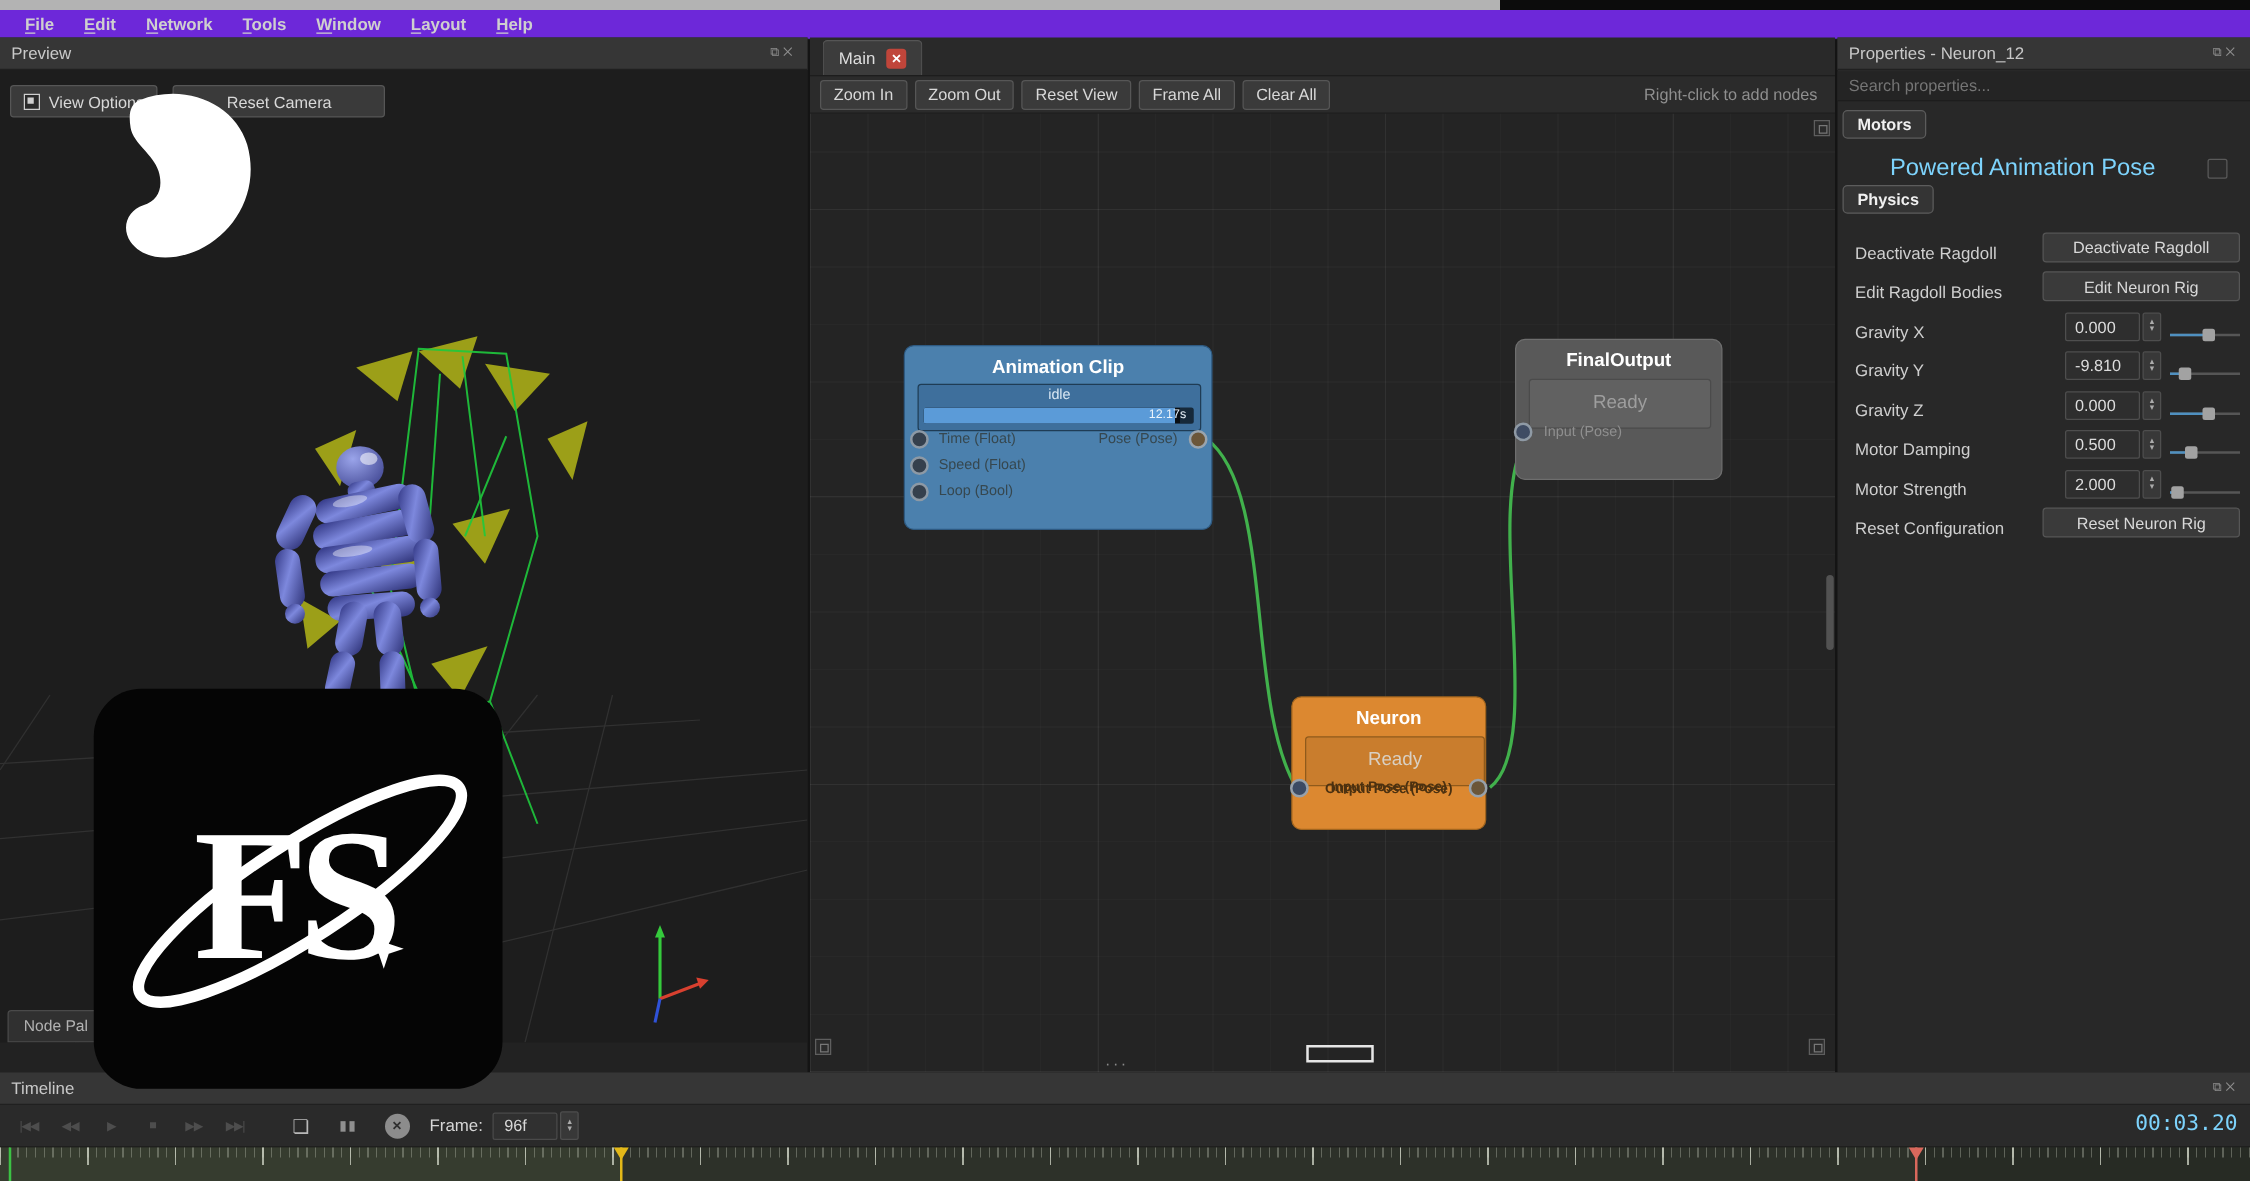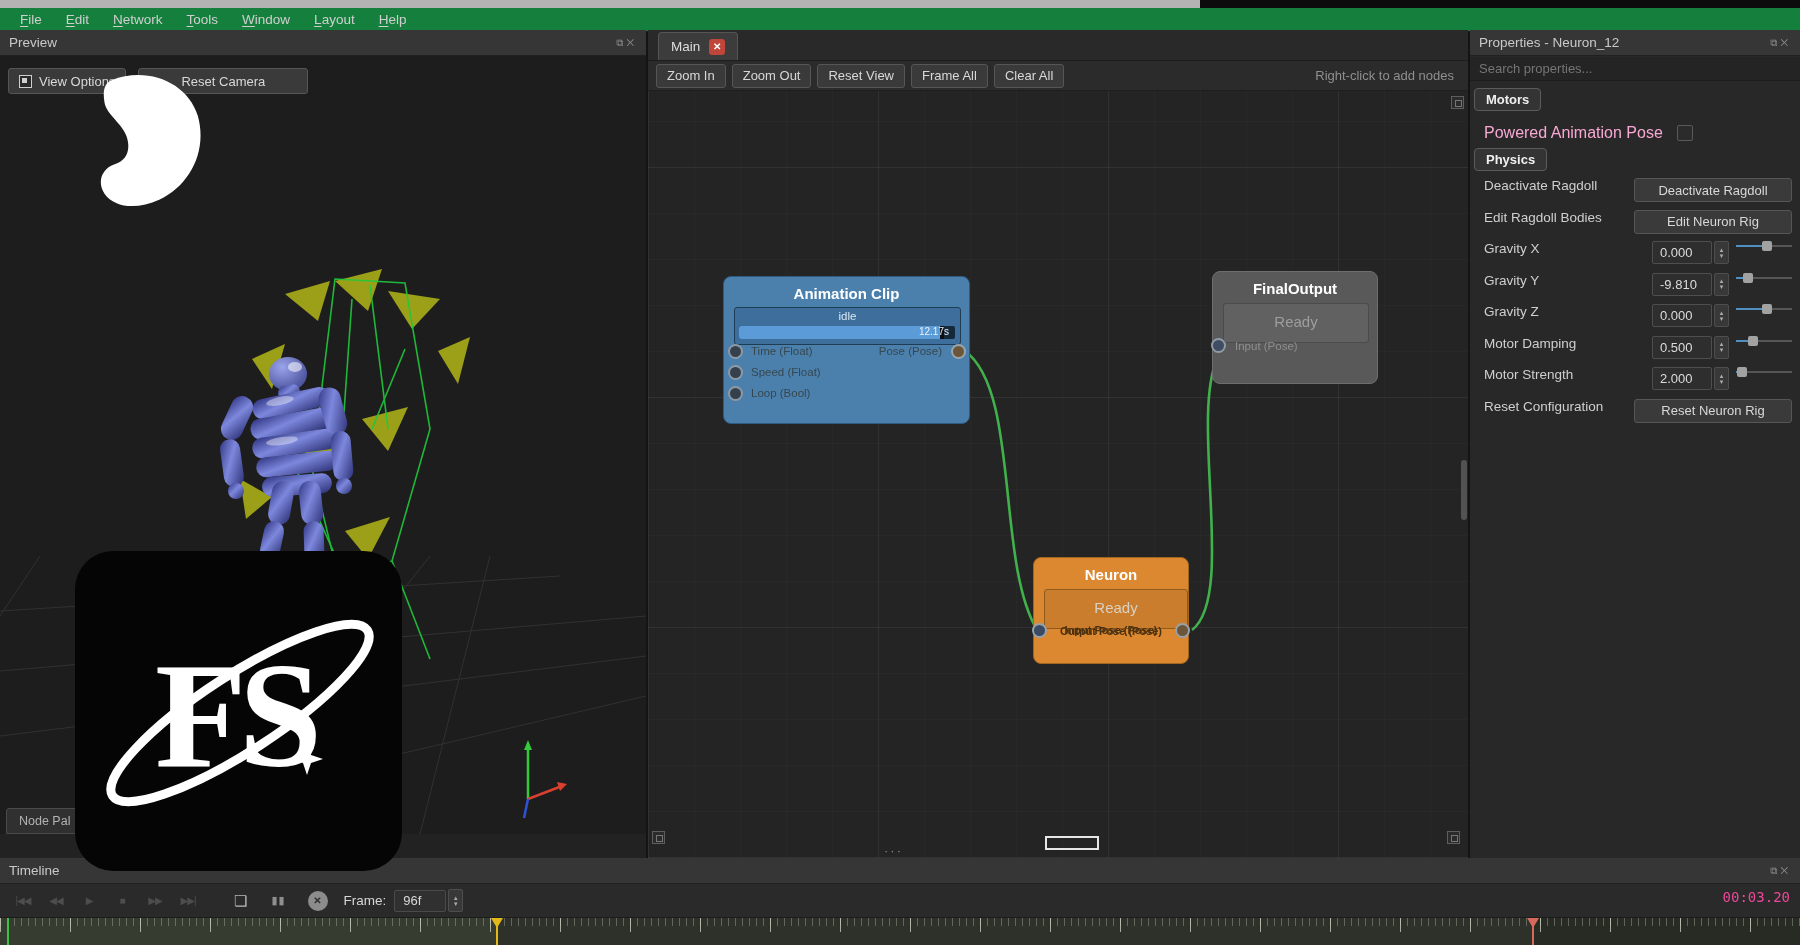--- a/index.html
+++ b/index.html
@@ -3,22 +3,22 @@
 <meta charset="utf-8">
 <style>
   html,body{margin:0;padding:0;background:#141414;width:1800px;height:945px;overflow:hidden;
     font-family:"Liberation Sans",sans-serif;-webkit-font-smoothing:antialiased;}
   .abs{position:absolute;}
   u{text-decoration:underline;text-underline-offset:2px;}
 
   
   #titlestrip{left:0;top:0;width:1200px;height:8px;background:#b3b3b3;}
   #titlestrip-dark{left:1200px;top:0;width:600px;height:8px;background:#0c0c0c;}
-  #menubar{left:0;top:8px;width:1800px;height:24px;background:#15803d;border-bottom:1px solid #1b1b1b;
-    display:flex;align-items:center;padding-left:10px;box-sizing:border-box;gap:4px;}
+  #menubar{left:0;top:8px;width:1800px;height:24px;background:#6d28d9;border-bottom:1px solid #1b1b1b;
+    display:flex;align-items:center;padding-left:10px;box-sizing:border-box;gap:4px;font-weight:bold;}
   .menu-item{color:#cfcfcf;font-size:13.5px;padding:2px 10px;cursor:default;}
 
   
   .panel-header{height:26px;background:#363636;border-bottom:1px solid #202020;display:flex;
     align-items:center;padding:0 9px;color:#c9c9c9;font-size:13.5px;box-sizing:border-box;}
   .hdr-icons{margin-left:auto;color:#8d8d8d;font-size:10px;letter-spacing:3px;}
   .btn{background:#3a3a3a;border:1px solid #565656;border-radius:3px;color:#d8d8d8;
     font-size:13px;padding:0 10px;height:24px;display:inline-flex;align-items:center;justify-content:center;box-sizing:border-box;}
   .tab{background:#303030;border:1px solid #4a4a4a;border-radius:3px 3px 0 0;color:#b2b2b2;
     font-size:12.5px;height:26px;display:inline-flex;align-items:center;padding:0 12px;box-sizing:border-box;}
@@ -84,24 +84,24 @@
 
   
   #props-panel{left:1470px;top:30px;width:330px;height:828px;background:#282828;}
   #props-search{position:absolute;left:0;top:27px;width:330px;height:24px;background:#242424;border:none;
     border-bottom:1px solid #1d1d1d;color:#bbb;font-size:13px;padding:0 9px;box-sizing:border-box;outline:none;
     font-family:"Liberation Sans",sans-serif;}
   #props-search::placeholder{color:#757575;}
   .group-box{position:absolute;left:4px;border:1px solid #5c5c5c;border-radius:4px;background:#343434;
     color:#f0f0f0;font-weight:bold;font-size:13px;padding:3px 11px;}
   #motors-row{position:absolute;left:14px;top:94px;display:flex;align-items:center;gap:14px;}
-  #motors-row span{color:#f9a8d4;font-size:16px;}
+  #motors-row span{color:#7dd3fc;font-size:19px;margin-left:28px;}
   .checkbox{width:16px;height:16px;border:1px solid #5a5a5a;background:#2b2b2b;box-sizing:border-box;border-radius:2px;}
   #prop-rows{position:absolute;left:0;top:148px;width:330px;}
-  .prop-row{display:flex;align-items:flex-start;height:31.5px;padding:0 8px 0 14px;box-sizing:border-box;}
+  .prop-row{display:flex;align-items:flex-end;height:31.5px;padding:0 8px 0 14px;box-sizing:border-box;}
   .prop-label{flex:1;color:#cfcfcf;font-size:13.5px;}
   .row-btn{width:158px;}
   .spinval{width:60px;height:23px;background:#2e2e2e;border:1px solid #4e4e4e;border-radius:2px;color:#dcdcdc;
     font-size:13px;display:flex;align-items:center;padding:0 7px;box-sizing:border-box;}
   .stepper{width:15px;height:23px;background:#383838;border:1px solid #4e4e4e;border-radius:2px;margin-left:2px;
     display:flex;flex-direction:column;align-items:center;justify-content:center;color:#ababab;font-size:7px;line-height:6px;box-sizing:border-box;}
   .slider{position:relative;width:56px;height:10px;margin-left:7px;}
   .slider .track{position:absolute;left:0;right:0;top:4px;height:2px;background:#565656;}
   .slider .fill{position:absolute;left:0;top:4px;height:2px;background:#4f90c0;}
   .slider .handle{position:absolute;top:0px;width:10px;height:10px;background:#a2a2a2;border-radius:2px;}
@@ -115,21 +115,21 @@
   #tl-transport{position:absolute;left:0;top:26px;width:1800px;height:33px;background:#2a2a2a;
     display:flex;align-items:center;padding-left:10px;box-sizing:border-box;}
   .tr-btn{width:26px;text-align:center;color:#4d4d4d;font-size:10px;letter-spacing:-1px;margin-right:7px;}
   #layers-icon{color:#b8b8b8;font-size:15px;margin-left:26px;}
   #pause-icon{color:#8f8f8f;font-size:11px;letter-spacing:1px;margin-left:24px;}
   #cancel-circle{width:20px;height:20px;border-radius:50%;background:#8c8c8c;color:#2e2e2e;font-size:10px;
     font-weight:bold;display:flex;align-items:center;justify-content:center;margin-left:22px;}
   #frame-label{color:#d6d6d6;font-size:13.5px;margin-left:16px;}
   #frame-value{width:52px;height:22px;background:#303030;border:1px solid #4a4a4a;border-radius:2px;color:#d8d8d8;
     font-size:13px;display:flex;align-items:center;padding:0 8px;margin-left:8px;box-sizing:border-box;}
-  #tl-time{position:absolute;right:10px;top:5px;color:#ec4899;font-family:"DejaVu Sans Mono",monospace;font-size:14px;}
+  #tl-time{position:absolute;right:10px;top:5px;color:#7dd3fc;font-family:"DejaVu Sans Mono",monospace;font-size:17px;}
   #tl-ruler{position:absolute;left:0;top:59px;width:1800px;height:28px;background:#282c25;border-top:1px solid #1c1c1c;}
   .ruler-region{position:absolute;top:0;bottom:0;}
   #ruler-ticks{position:absolute;inset:0;
     background-image:
       repeating-linear-gradient(90deg, rgba(210,215,200,0.75) 0 1px, transparent 1px 70px),
       repeating-linear-gradient(90deg, rgba(185,190,175,0.38) 0 1px, transparent 1px 7px);
     background-size:100% 14px,100% 8px;background-repeat:no-repeat;}
   .marker-stem{position:absolute;top:0;bottom:0;width:2px;}
   .marker-flag{position:absolute;top:0;width:0;height:0;border-left:6px solid transparent;border-right:6px solid transparent;}
 

